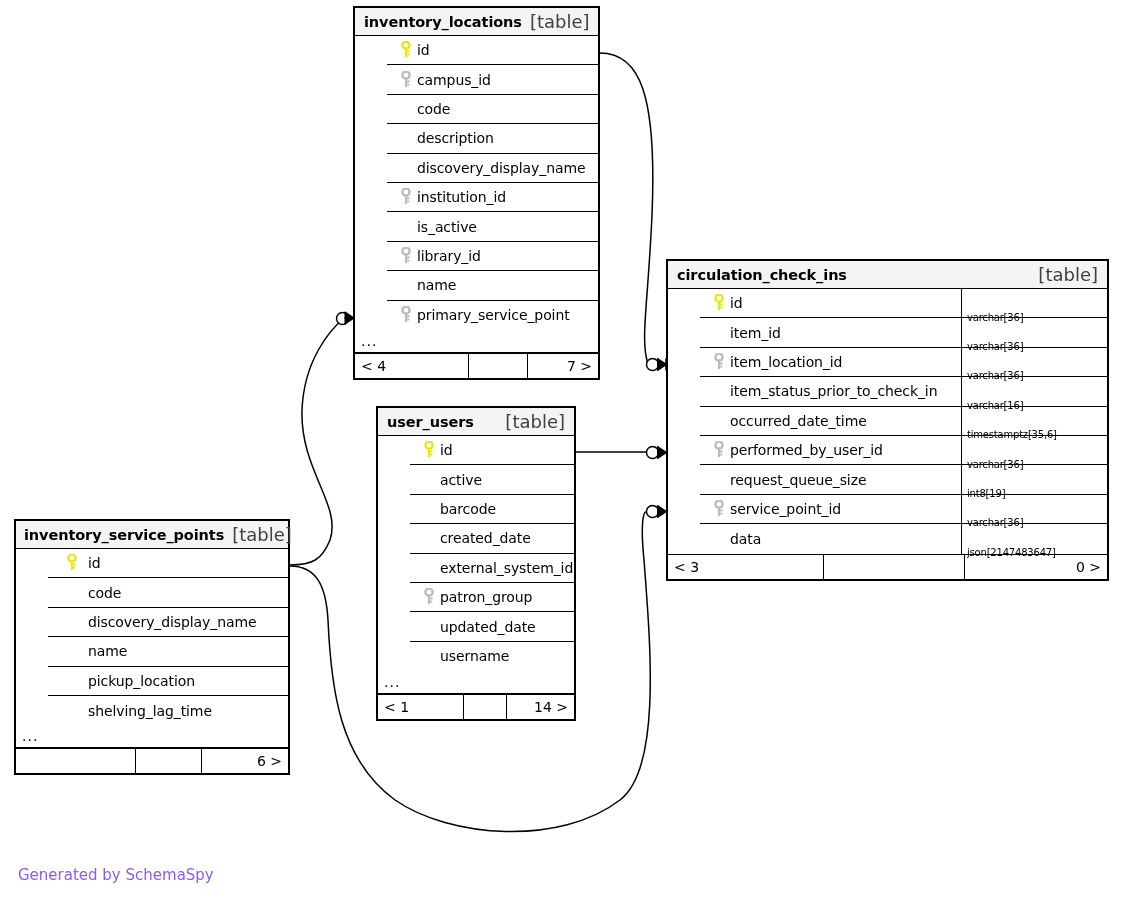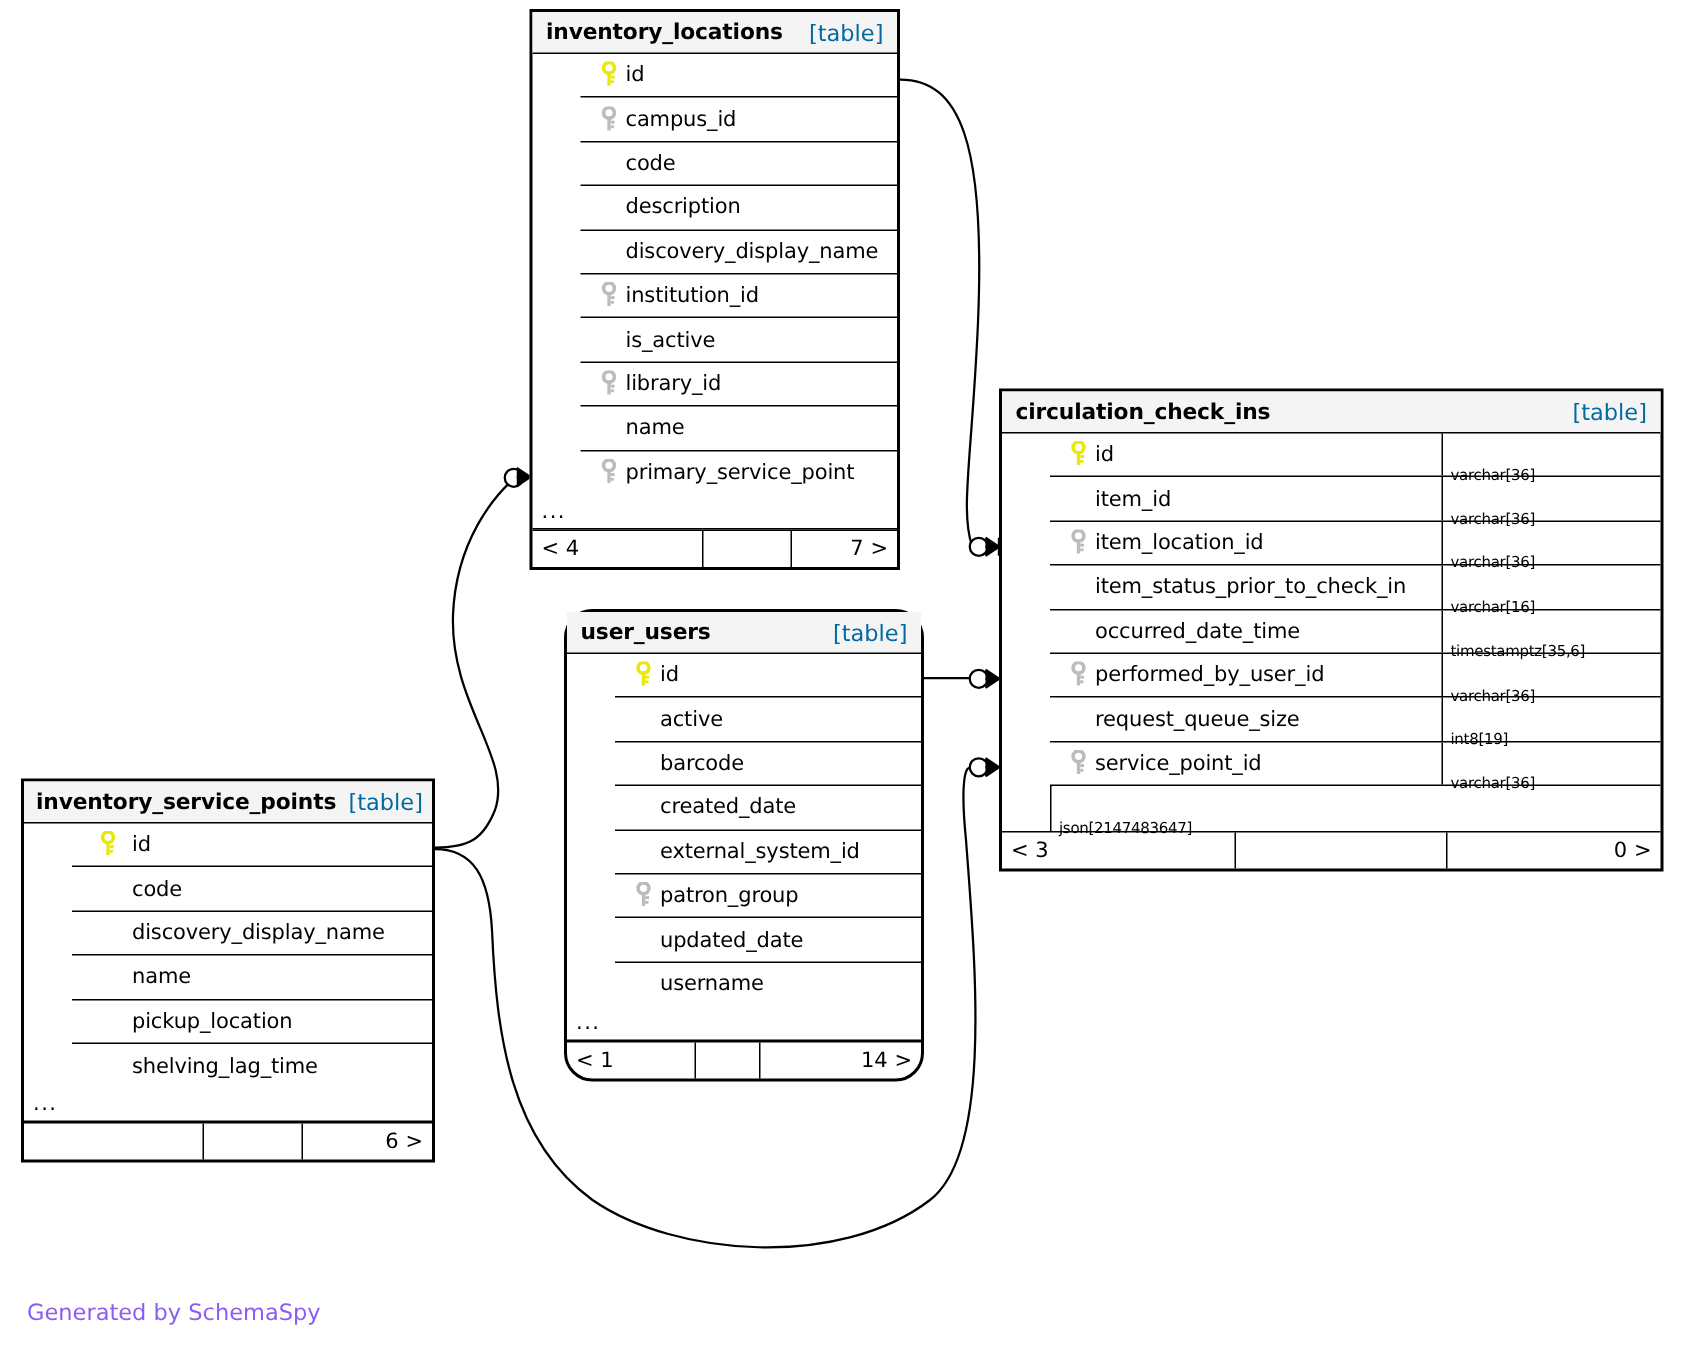--- a/index.html
+++ b/index.html
@@ -46,23 +46,23 @@
     height: 28px;
     box-sizing: border-box;
   }
   .tbl-title {
     font-size: 14.5px;
     font-weight: bold;
     letter-spacing: -0.1px;
     white-space: nowrap;
   }
   .tbl-tag {
-    font-size: 15px;
+    font-size: 18px;
     font-weight: normal;
-    color: #0369a1;
+    color: #404040;
     white-space: nowrap;
     padding-left: 8px;
   }
   .rows {
     display: block;
     padding-left: 32px;
   }
   .row {
     display: flex;
     align-items: stretch;
@@ -146,21 +146,21 @@
 
   
   #node-inventory_locations { left: 353px; top: 6px; width: 247px; }
   #node-inventory_locations .foot-left { width: 114px; flex: 0 0 114px; }
   #node-inventory_locations .foot-mid  { width: 59px;  flex: 0 0 59px; }
 
   #node-circulation_check_ins { left: 666px; top: 259px; width: 443px; }
   #node-circulation_check_ins .foot-left { width: 156px; flex: 0 0 156px; }
   #node-circulation_check_ins .foot-mid  { width: 141px; flex: 0 0 141px; }
 
-  #node-user_users { left: 376px; top: 406px; width: 240px; border-radius: 19px; }
+  #node-user_users { left: 376px; top: 406px; width: 200px; }
   #node-user_users .foot-left { width: 86px; flex: 0 0 86px; }
   #node-user_users .foot-mid  { width: 43px; flex: 0 0 43px; }
 
   #node-inventory_service_points { left: 14px; top: 519px; width: 276px; }
   #node-inventory_service_points .keyslot { width: 32px; flex: 0 0 32px; }
   #node-inventory_service_points .foot-left { width: 120px; flex: 0 0 120px; }
   #node-inventory_service_points .foot-mid  { width: 66px;  flex: 0 0 66px; }
   #node-inventory_service_points .tbl-header { padding: 0 6px 0 8px; }
 
   .caption {
@@ -443,20 +443,24 @@
                 <rect x="7.1" y="12.6" width="2.2" height="1.9" fill="#bcbcbc"></rect>
               </svg>
           </span>
           <span class="colname-text">service_point_id</span>
         </div>
         <div class="col-type">
           <span class="coltype-text">varchar[36]</span>
         </div>
       </div>
       <div class="row">
+        <div class="col-name">
+          <span class="keyslot"></span>
+          <span class="colname-text">data</span>
+        </div>
         <div class="col-type">
           <span class="coltype-text">json[2147483647]</span>
         </div>
       </div>
     </div>
     <div class="footer">
       <div class="foot-cell foot-left">&lt; 3</div>
       <div class="foot-cell foot-mid"></div>
       <div class="foot-cell foot-right">0 &gt;</div>
     </div>

